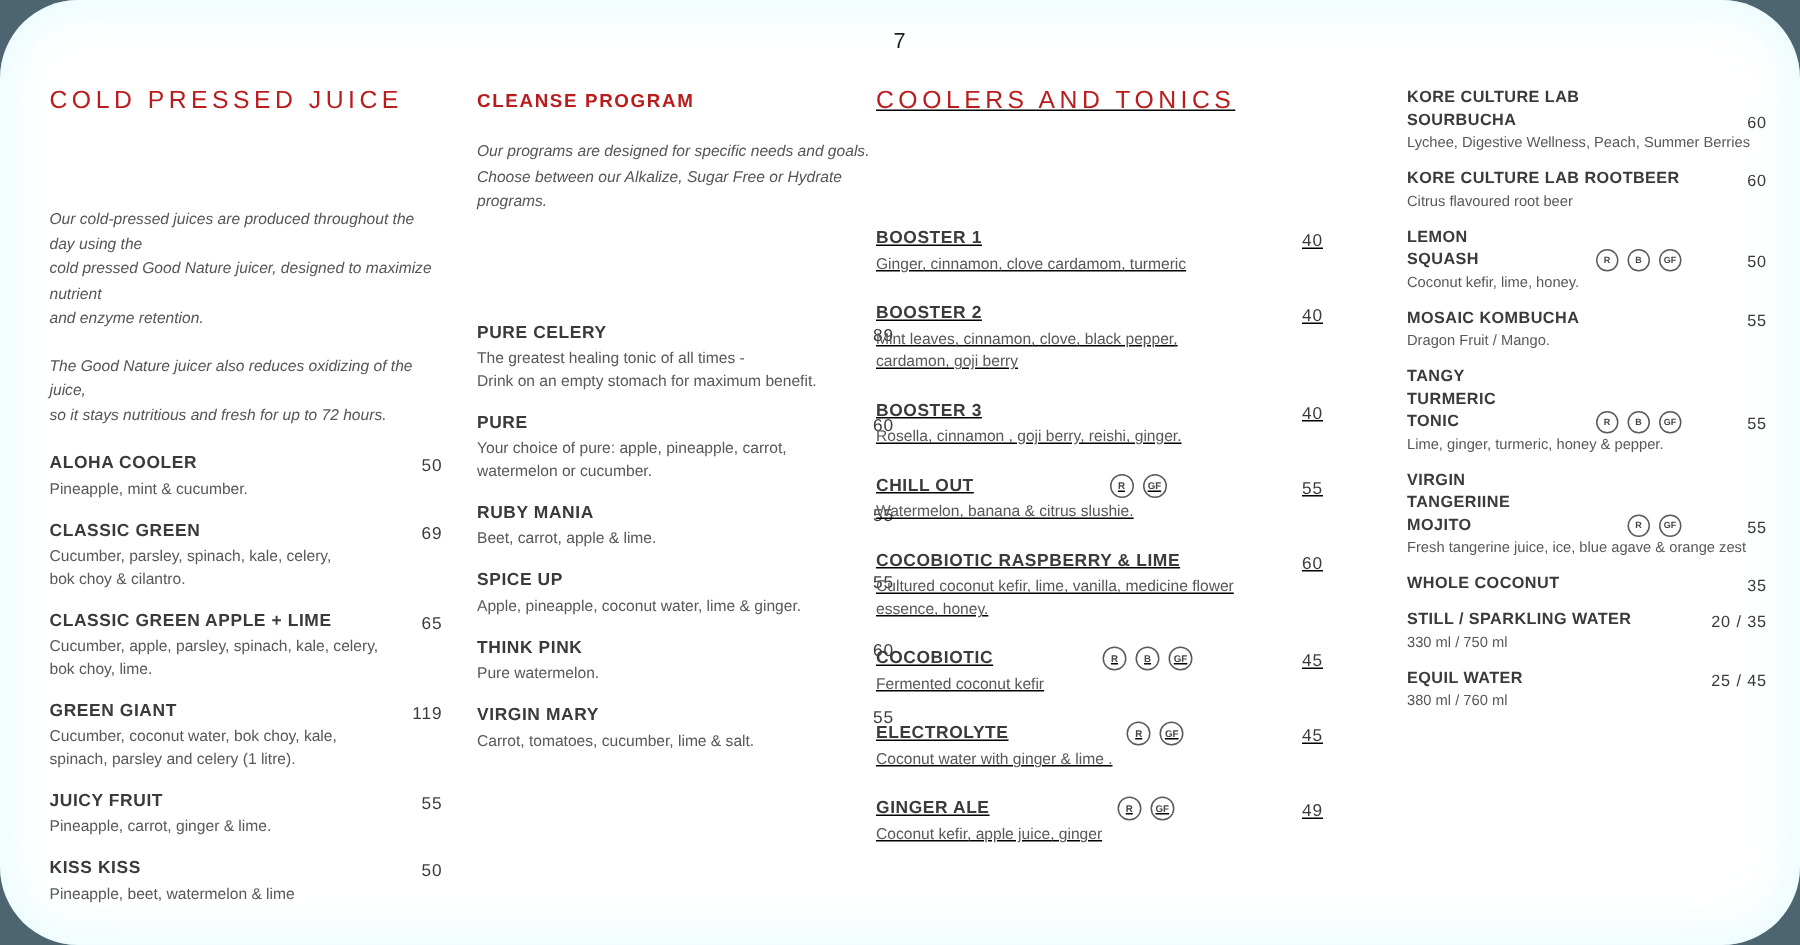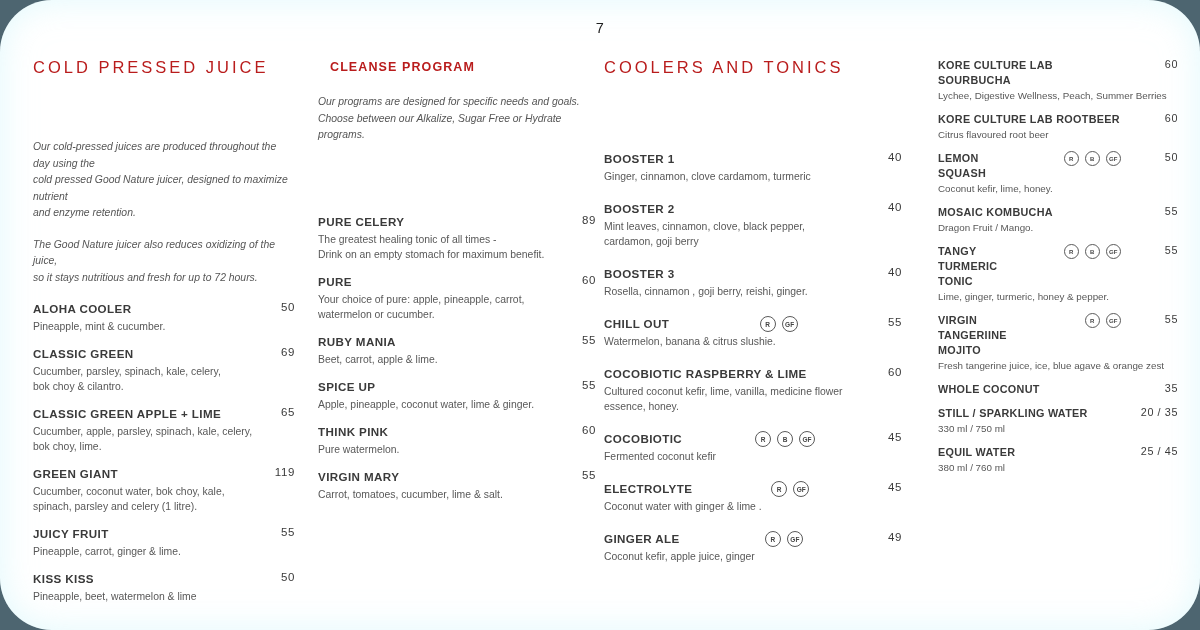--- a/index.html
+++ b/index.html
@@ -4,42 +4,42 @@
 <style>
   html,body{margin:0;padding:0;width:1200px;height:630px;overflow:hidden;
     font-family:"Liberation Sans",sans-serif;background:#4d6570;}
   .page{position:absolute;inset:0;background:#ffffff;border-radius:52px;
     box-shadow:inset 0 0 34px rgba(200,244,250,.55);}
   .page-number{position:absolute;top:20px;left:0;right:0;text-align:center;
     font-size:14.5px;color:#1f1f1f;letter-spacing:.5px;}
   .col{position:absolute;top:0;}
   .col1{left:33px;width:262px;}
   .col2{left:318px;width:278px;}
-  .col3{left:604px;width:298px;}
+  .col3{left:584px;width:298px;text-decoration:underline;}
   .col4{left:938px;width:240px;}
 
   .section-title{margin:0;color:#b91c1c;font-weight:500;}
   .title-large{font-size:16.5px;letter-spacing:3px;margin-top:58px;}
-  .title-small{font-size:12.5px;letter-spacing:1.1px;font-weight:bold;margin-top:60px;margin-left:12px;}
+  .title-small{font-size:12.5px;letter-spacing:1.1px;font-weight:bold;margin-top:60px;}
 
   .intro p{font-style:italic;font-size:10.4px;line-height:16.5px;color:#555;
     white-space:pre-line;margin:0 0 15px 0;}
   .col1 .intro{margin-top:62px;}
   .col2 .intro{margin-top:20px;}
 
   .col1 .items{}
   .col2 .items{margin-top:70px;}
   .col3 .items{margin-top:74px;}
   .col4 .items{margin-top:58px;}
 
   .item{margin-bottom:12px;}
   .col3 .item{margin-bottom:17px;}
   .col4 .item{margin-bottom:9px;}
 
-  .item-head{display:flex;align-items:flex-start;gap:44px;}
+  .item-head{display:flex;align-items:flex-end;gap:44px;}
   .item-name{font-size:11.6px;font-weight:bold;letter-spacing:.4px;color:#3a3a3a;line-height:16px;}
   .col4 .item-name{font-size:10.8px;letter-spacing:.3px;line-height:15px;}
   .item-price{margin-left:auto;font-size:11.5px;color:#3a3a3a;letter-spacing:.6px;white-space:nowrap;}
   .col4 .item-price{font-size:10.8px;}
 
   .badges{margin-left:auto;display:inline-flex;gap:6px;align-items:center;}
   .badge{width:14px;height:14px;border:1px solid #5a5a5a;border-radius:50%;
     display:inline-flex;align-items:center;justify-content:center;
     font-size:6.5px;font-weight:bold;color:#444;letter-spacing:0;}
   .col4 .badge{width:13px;height:13px;font-size:6px;}

